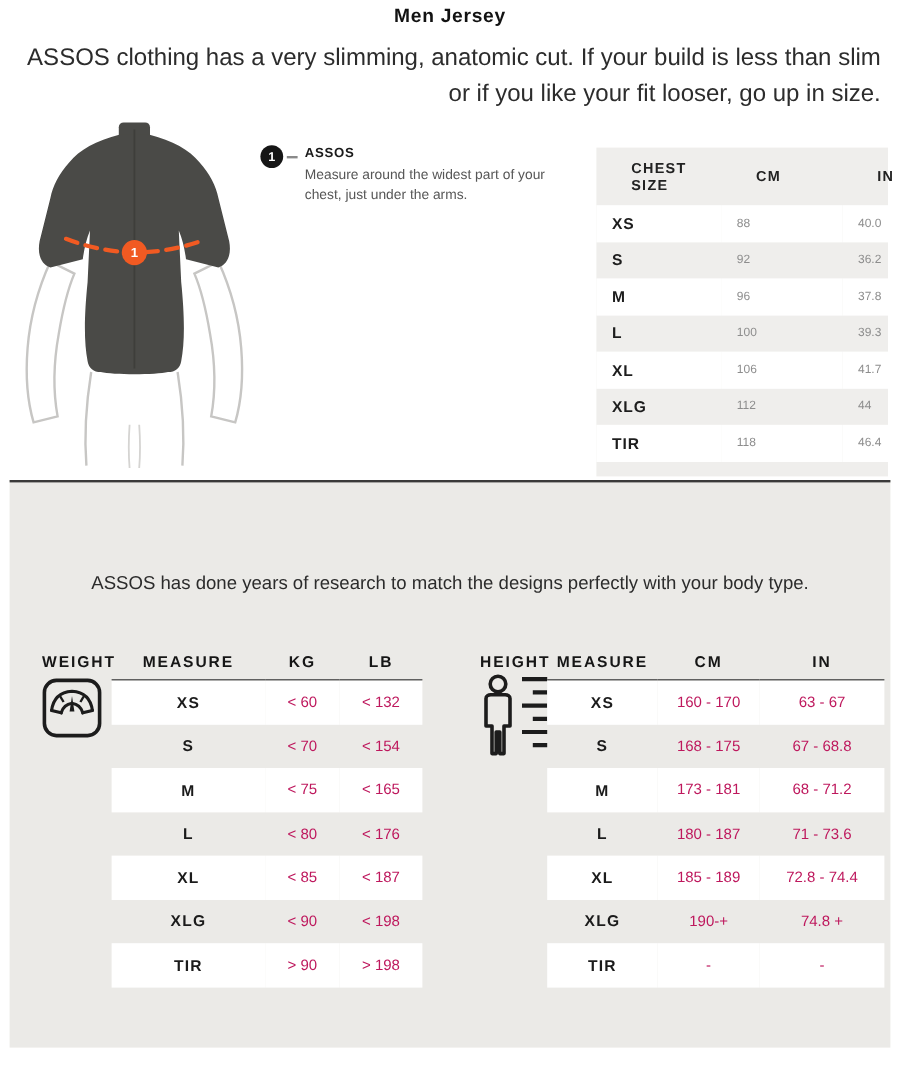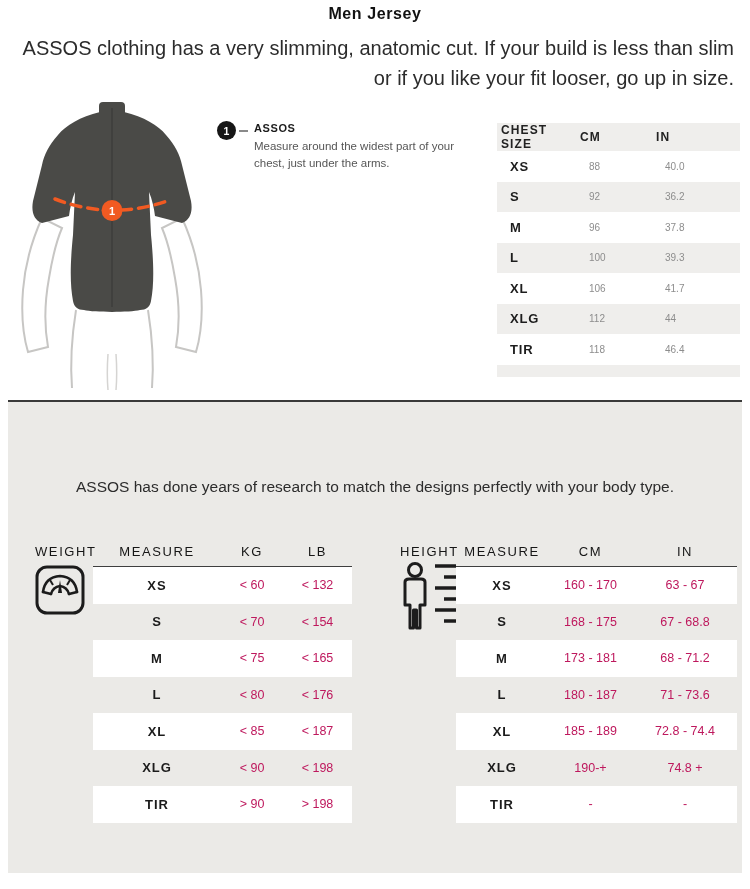--- a/index.html
+++ b/index.html
@@ -20,46 +20,46 @@
   .marker-dash{position:absolute;left:239px;top:130px;width:9px;height:2px;background:#8a8a8a;}
   .chest-label{position:absolute;left:254px;top:122px;font-size:11px;font-weight:700;
                letter-spacing:.6px;color:#1b1b1b;}
   .chest-desc{position:absolute;left:254px;top:138px;width:232px;font-size:11.5px;
               line-height:16.5px;color:#565656;}
 
   
   .chest-panel{position:absolute;left:497px;top:123px;width:243px;background:#efeeec;
                padding-bottom:12px;box-sizing:content-box;}
   .chest-table{width:100%;border-collapse:collapse;table-layout:fixed;}
-  .chest-table th{height:28px;text-align:left;padding:0 0 0 4px;font-size:12px;font-weight:700;
+  .chest-table th{height:48px;text-align:left;padding:0 0 0 29px;font-size:12px;font-weight:700;
                   letter-spacing:1.1px;color:#222;vertical-align:middle;}
   .chest-table th:nth-child(1){width:75px;}
   .chest-table th:nth-child(2){width:72px;}
   .chest-table td{height:30.5px;text-align:left;padding:0 0 0 13px;font-size:10px;
                   color:#8d8d8d;vertical-align:middle;}
   .chest-table td:first-child{font-size:13px;font-weight:700;color:#1d1d1d;letter-spacing:.8px;}
   .chest-table tbody tr:nth-child(odd) td{background:#ffffff;}
 
   
   .body-panel{position:absolute;left:8px;top:400px;width:734px;height:473px;background:#ebeae7;
               border-top:2px solid #3a3a3a;box-sizing:border-box;}
   .bt-title{position:absolute;top:40px;left:0;width:100%;text-align:center;font-size:20px;
             font-weight:700;letter-spacing:.6px;color:#121212;margin:0;}
   .bt-intro{position:absolute;top:76px;left:0;width:100%;text-align:center;font-size:15.5px;
             color:#2c2c2c;margin:0;}
 
   .side-label{position:absolute;top:135px;height:29px;line-height:29px;font-size:13px;
-              font-weight:400;letter-spacing:1.6px;color:#161616;}
+              font-weight:700;letter-spacing:1.6px;color:#161616;}
   .weight-label{left:27px;}
   .height-label{left:392px;}
   .scale-icon{position:absolute;left:26px;top:162px;}
   .person-icon{position:absolute;left:390px;top:156px;}
 
   .bt-table{position:absolute;top:135px;border-collapse:collapse;table-layout:fixed;}
-  .bt-table th{height:29px;font-size:13px;font-weight:400;letter-spacing:1.6px;color:#161616;
+  .bt-table th{height:29px;font-size:13px;font-weight:700;letter-spacing:1.6px;color:#161616;
                text-align:center;vertical-align:middle;padding:0;}
   .bt-table td{height:36.5px;text-align:center;vertical-align:middle;font-size:12.5px;
                color:#be185d;padding:0;}
   .bt-table td:first-child{font-size:13px;font-weight:700;color:#1b1b1b;letter-spacing:1px;}
   .bt-table tbody tr:nth-child(odd) td{background:#ffffff;}
   .bt-table tbody tr:first-child td{border-top:1px solid #3f3f3f;}
 
   .weight-table{left:85px;width:259px;}
   .weight-table th:nth-child(1){width:128px;}
   .weight-table th:nth-child(2){width:62px;}

